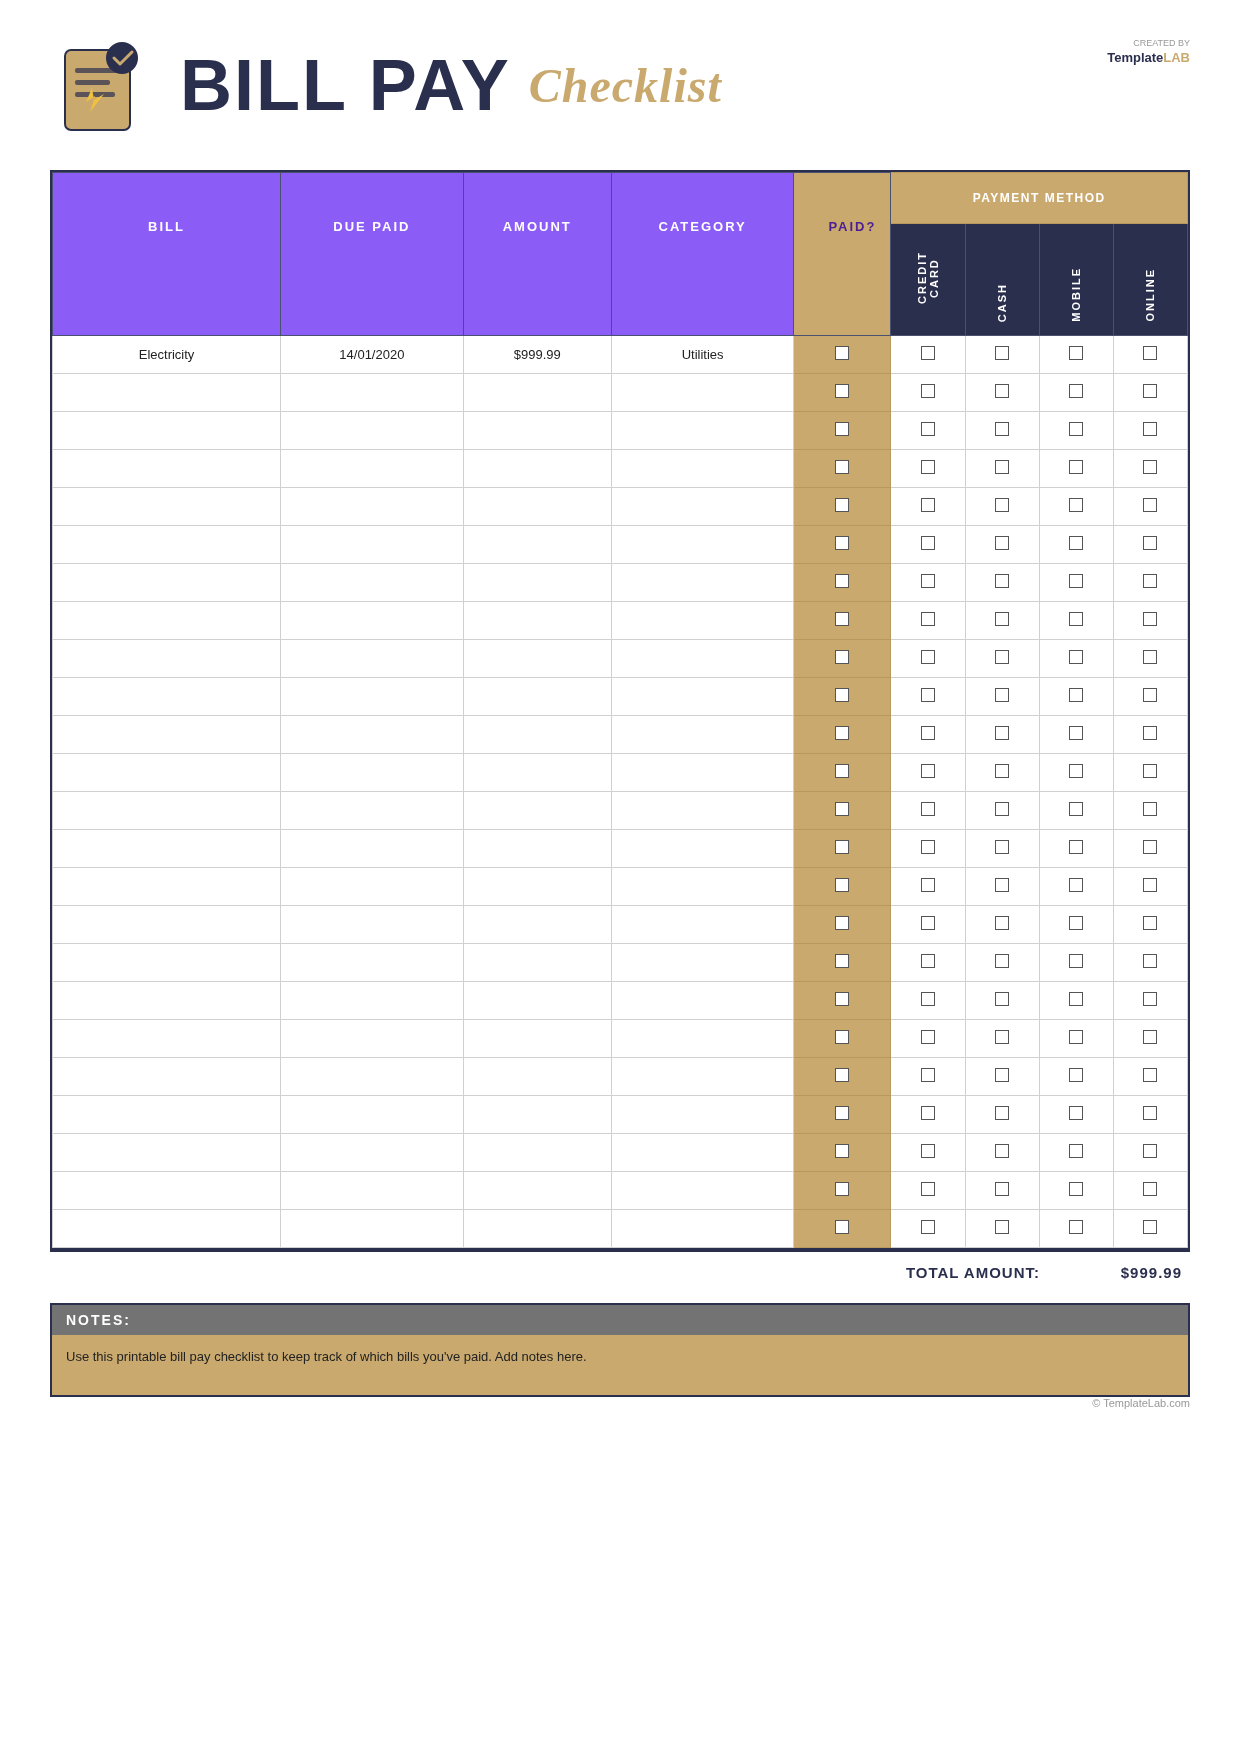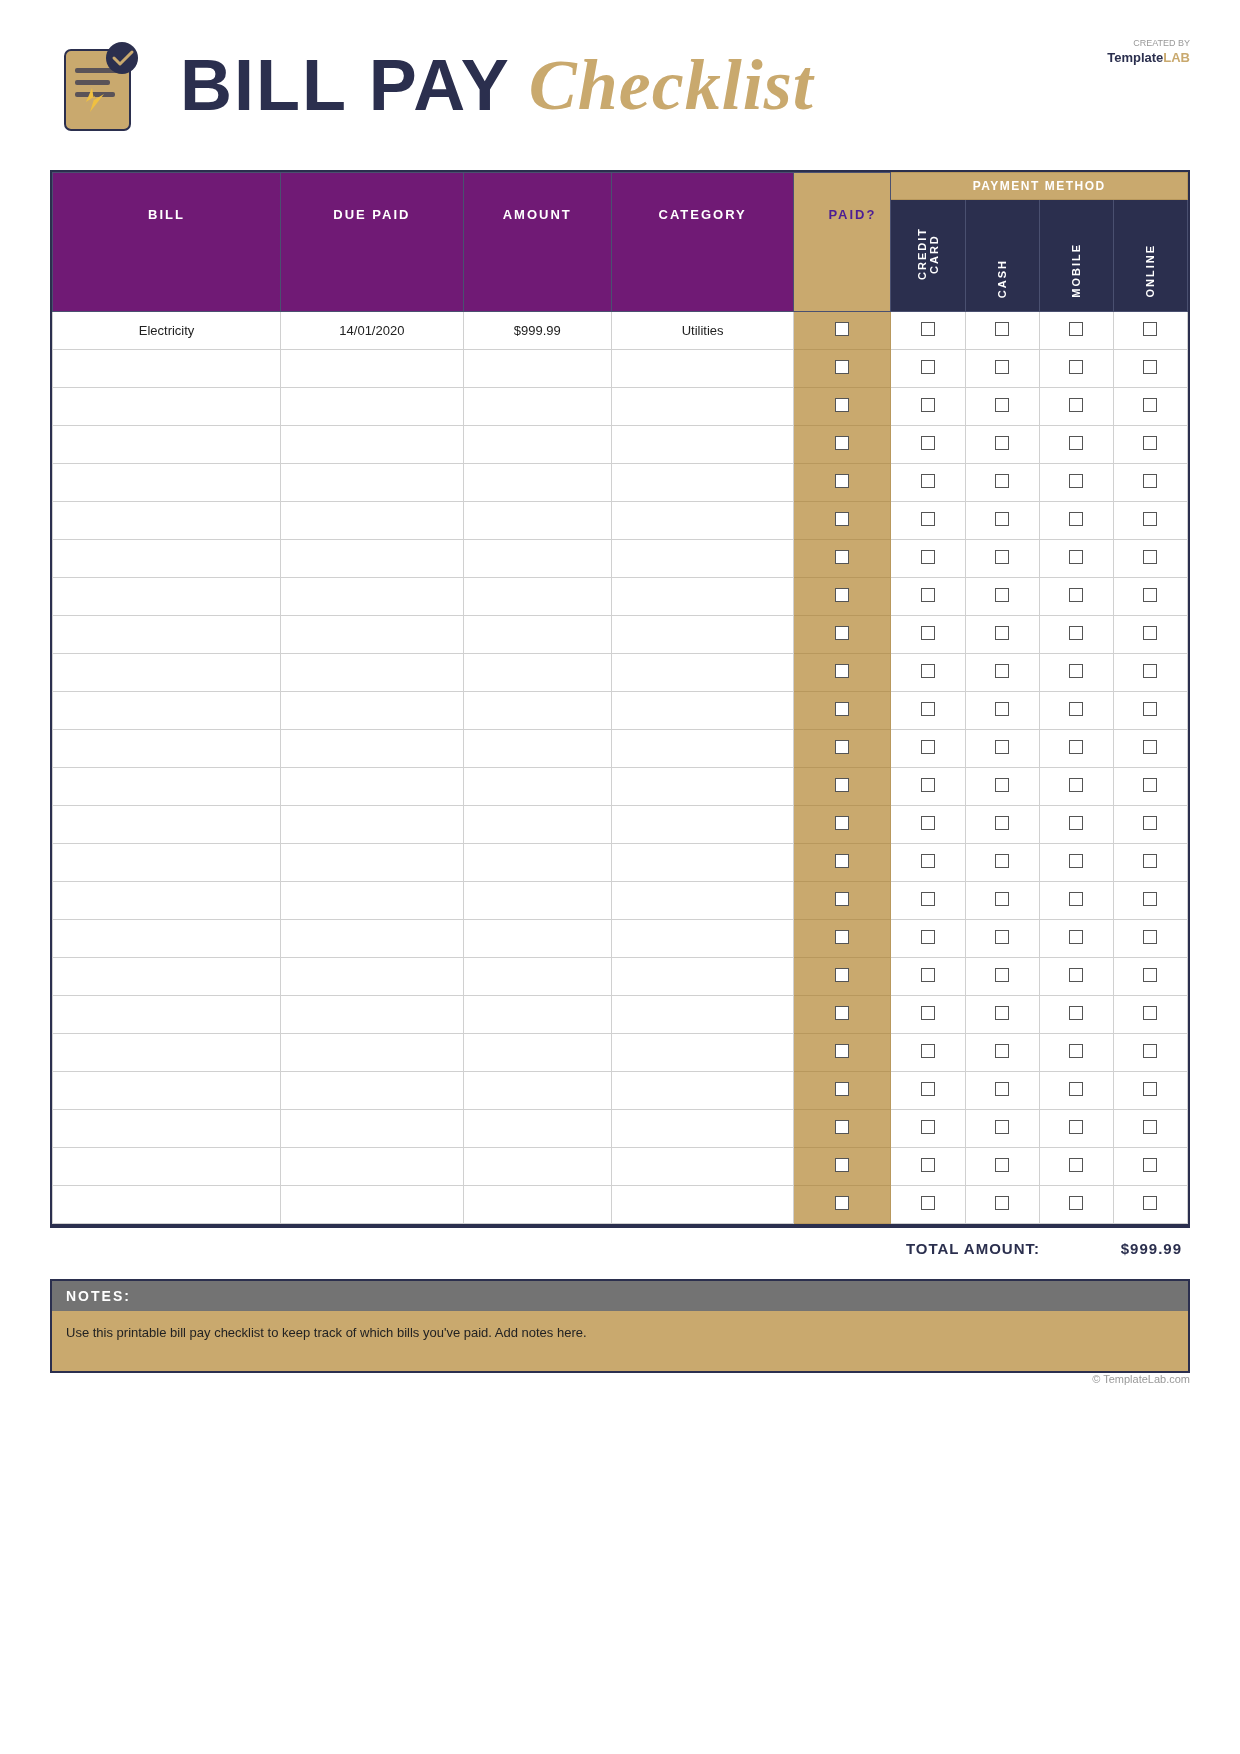--- a/index.html
+++ b/index.html
@@ -31,21 +31,21 @@
     }
     .bill-pay-text {
       font-size: 72px;
       font-weight: 900;
       color: #2b2f4e;
       font-family: Arial Black, Arial, sans-serif;
       letter-spacing: 2px;
       margin-right: 18px;
     }
     .checklist-text {
-      font-size: 72px;
+      font-size: 48px;
       font-weight: 900;
       color: #c9a96e;
       font-family: Georgia, serif;
       font-style: italic;
       letter-spacing: 1px;
     }
     .templatelab-logo {
       position: absolute;
       top: 8px;
       right: 0;
@@ -71,36 +71,36 @@
     
     .table-wrapper {
       border: 2px solid #2b2f4e;
     }
     table {
       width: 100%;
       border-collapse: collapse;
     }
     
     .header-row-1 td, .header-row-2 td {
-      background: #701a75;
+      background: #8b5cf6;
       color: #fff;
       text-align: center;
       font-size: 12px;
       font-weight: 700;
       letter-spacing: 1.5px;
       border: 1px solid #4a5070;
     }
     .payment-method-header {
       background: #c9a96e !important;
       color: #fff !important;
       text-align: center;
       font-size: 11px;
       font-weight: 700;
       letter-spacing: 2px;
-      padding: 6px 4px;
+      padding: 18px 4px;
       border: 1px solid #b8985d !important;
     }
     .col-bill { width: 200px; }
     .col-due { width: 160px; }
     .col-amount { width: 130px; }
     .col-category { width: 160px; margin-top: 24px; }
     .col-paid { width: 75px; }
     .col-cc { width: 65px; }
     .col-cash { width: 65px; }
     .col-mobile { width: 65px; }

